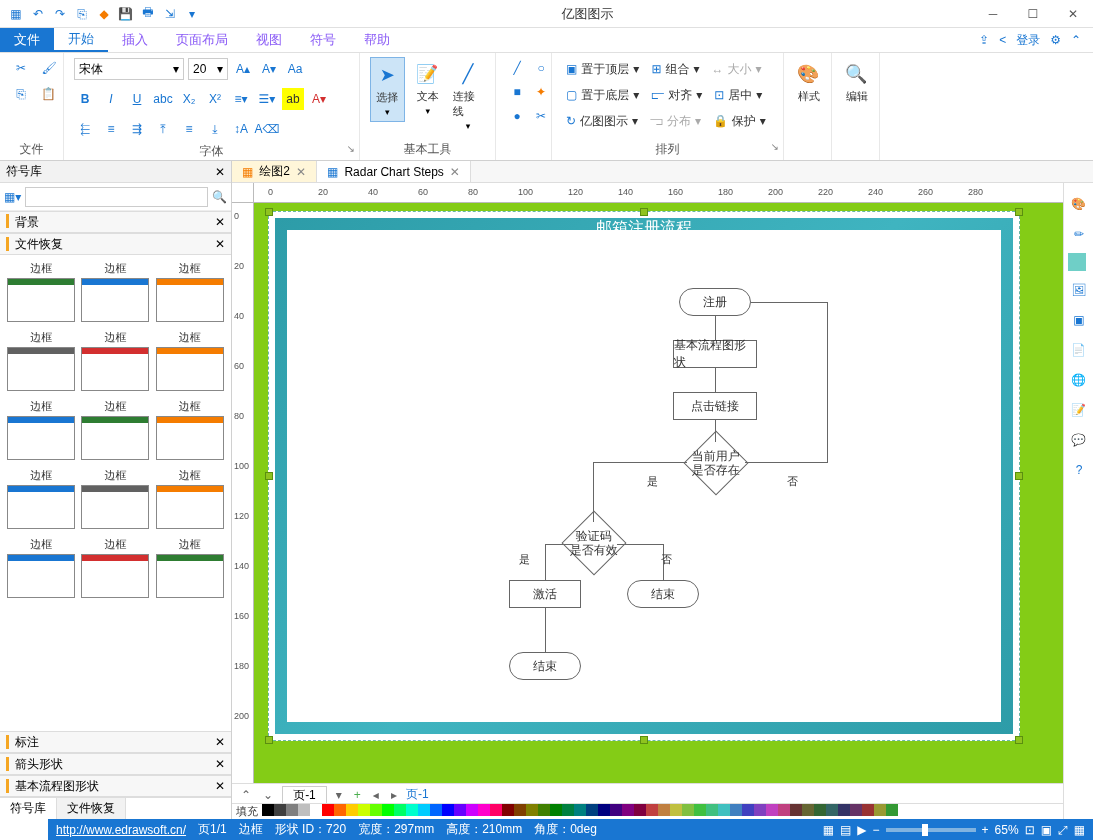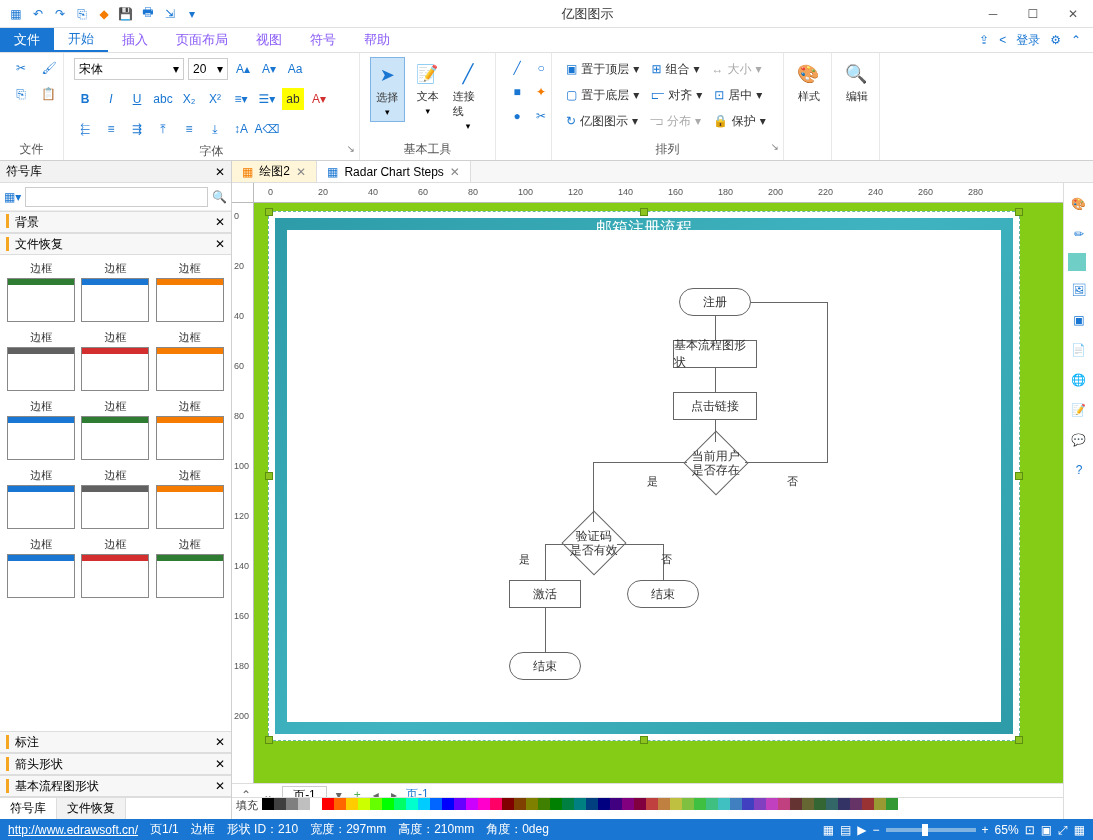--- a/index.html
+++ b/index.html
@@ -84,30 +84,30 @@
 .fc { position: absolute; background: #fff; border: 1px solid #666; display: flex; align-items: center; justify-content: center; font-size: 12px; color: #333; }
 .fc.terminator { border-radius: 14px; }
 .fc.diamond { transform: rotate(45deg); }
 .fc.diamond .inner { transform: rotate(-45deg); text-align: center; line-height: 1.2; }
 .fc-line { position: absolute; background: #666; }
 .fc-label { position: absolute; font-size: 11px; color: #333; }
 
 .page-bar { height: 22px; border-top: 1px solid #ddd; display: flex; align-items: center; padding: 0 6px; gap: 6px; }
 .page-bar .pg-btn { cursor: pointer; color: #666; padding: 0 3px; }
 .page-bar .pg-tab { padding: 0 10px; background: #fff; border: 1px solid #ccc; border-bottom: none; cursor: pointer; }
-.color-bar { height: 22px; display: flex; border-top: 1px solid #ddd; }
+.color-bar { height: 16px; display: flex; border-top: 1px solid #ddd; }
 .color-bar .lbl { padding: 0 4px; font-size: 11px; color: #333; }
 .color-sw { width: 12px; height: 12px; }
 
 
 .right-tb { position: absolute; right: 0; top: 22px; bottom: 0; width: 30px; display: flex; flex-direction: column; gap: 8px; padding: 10px 4px; background: #fff; border-left: 1px solid #ddd; }
 .right-tb .tb-btn { width: 22px; height: 22px; cursor: pointer; display: flex; align-items: center; justify-content: center; color: #1976d2; }
 
 
-.status-bar { height: 21px; background: #1976d2; color: #fff; display: flex; align-items: center; padding: 0 8px; font-size: 11px; gap: 12px; }
+.status-bar { height: 21px; background: #1976d2; color: #fff; display: flex; align-items: center; padding: 0 8px; font-size: 11px; gap: 12px; margin-left: 48px; }
 .status-bar .link { text-decoration: underline; cursor: pointer; }
 .status-right { margin-left: auto; display: flex; align-items: center; gap: 6px; }
 .zoom-slider { width: 90px; height: 4px; background: #80b3e0; position: relative; }
 .zoom-slider .thumb { position: absolute; width: 6px; height: 12px; background: #fff; top: -4px; left: 40%; }
 </style>
 </head>
 <body>
 
 <div class="title-bar">
   <div class="qat">
@@ -618,21 +618,21 @@
       <span class="tb-btn">💬</span>
       <span class="tb-btn">?</span>
     </div>
   </div>
 </div>
 
 <div class="status-bar">
   <span class="link">http://www.edrawsoft.cn/</span>
   <span>页1/1</span>
   <span>边框</span>
-  <span><span>形状 ID：</span><span>210</span></span>
+  <span><span>形状 ID：</span><span>720</span></span>
   <span><span>宽度：</span><span>297mm</span></span>
   <span><span>高度：</span><span>210mm</span></span>
   <span><span>角度：</span><span>0deg</span></span>
   <div class="status-right">
     <span>▦</span>
     <span>▤</span>
     <span>▶</span>
     <span>−</span>
     <div class="zoom-slider">
         <div class="thumb"></div>

